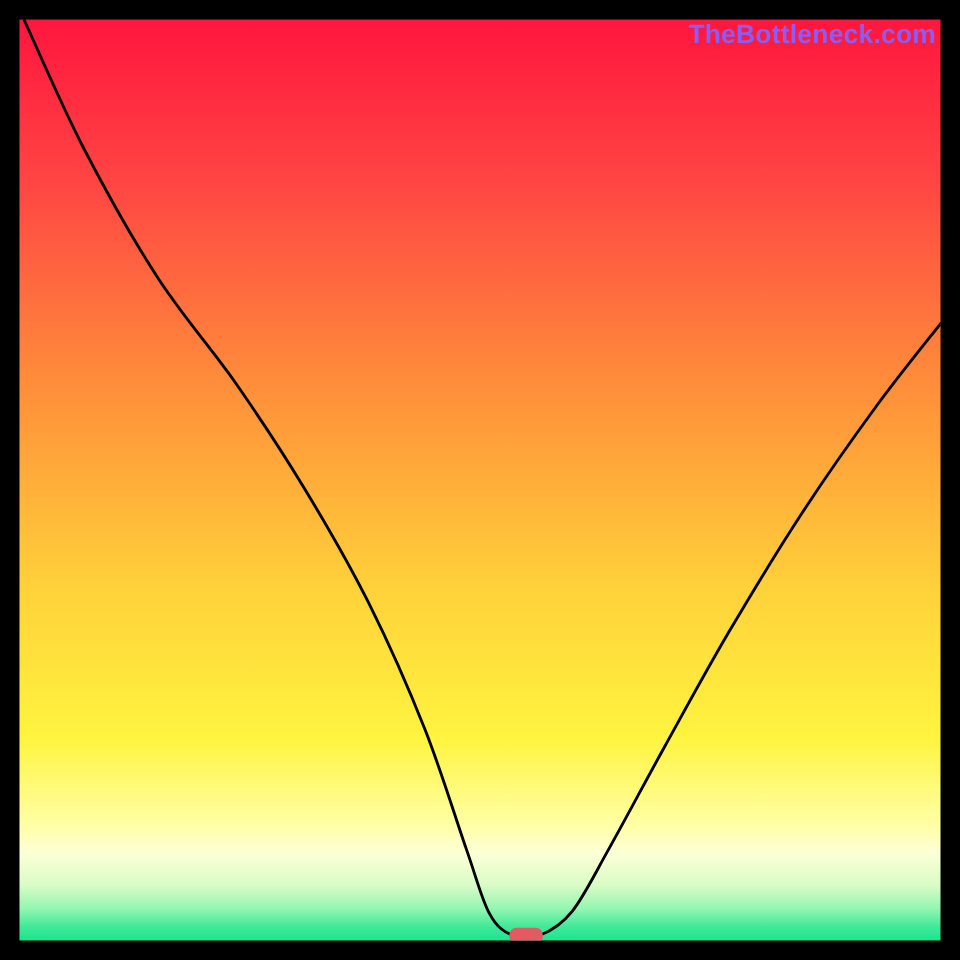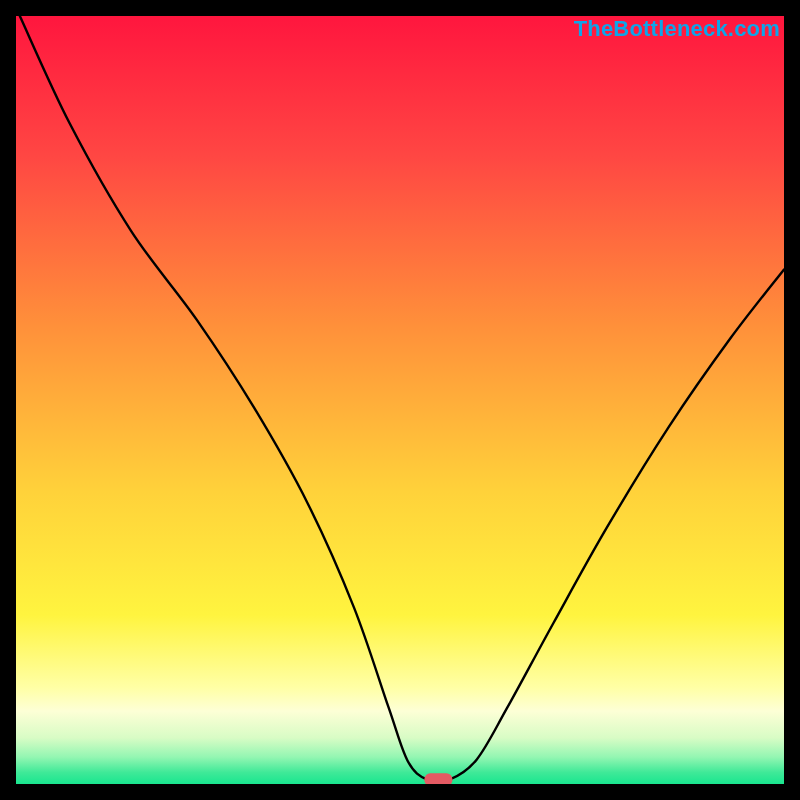--- a/index.html
+++ b/index.html
@@ -22,21 +22,21 @@
     left: 16px;
     top: 16px;
     width: 768px;
     height: 768px;
     overflow: hidden;
   }
   .watermark {
     position: absolute;
     top: 0;
     right: 4px;
-    color: #0ea5e9;
+    color: #8b5cf6;
     font-size: 22px;
     font-weight: 600;
     font-family: Arial, Helvetica, sans-serif;
     letter-spacing: 0.2px;
     pointer-events: none;
     user-select: none;
   }
   svg {
     display: block;
   }

